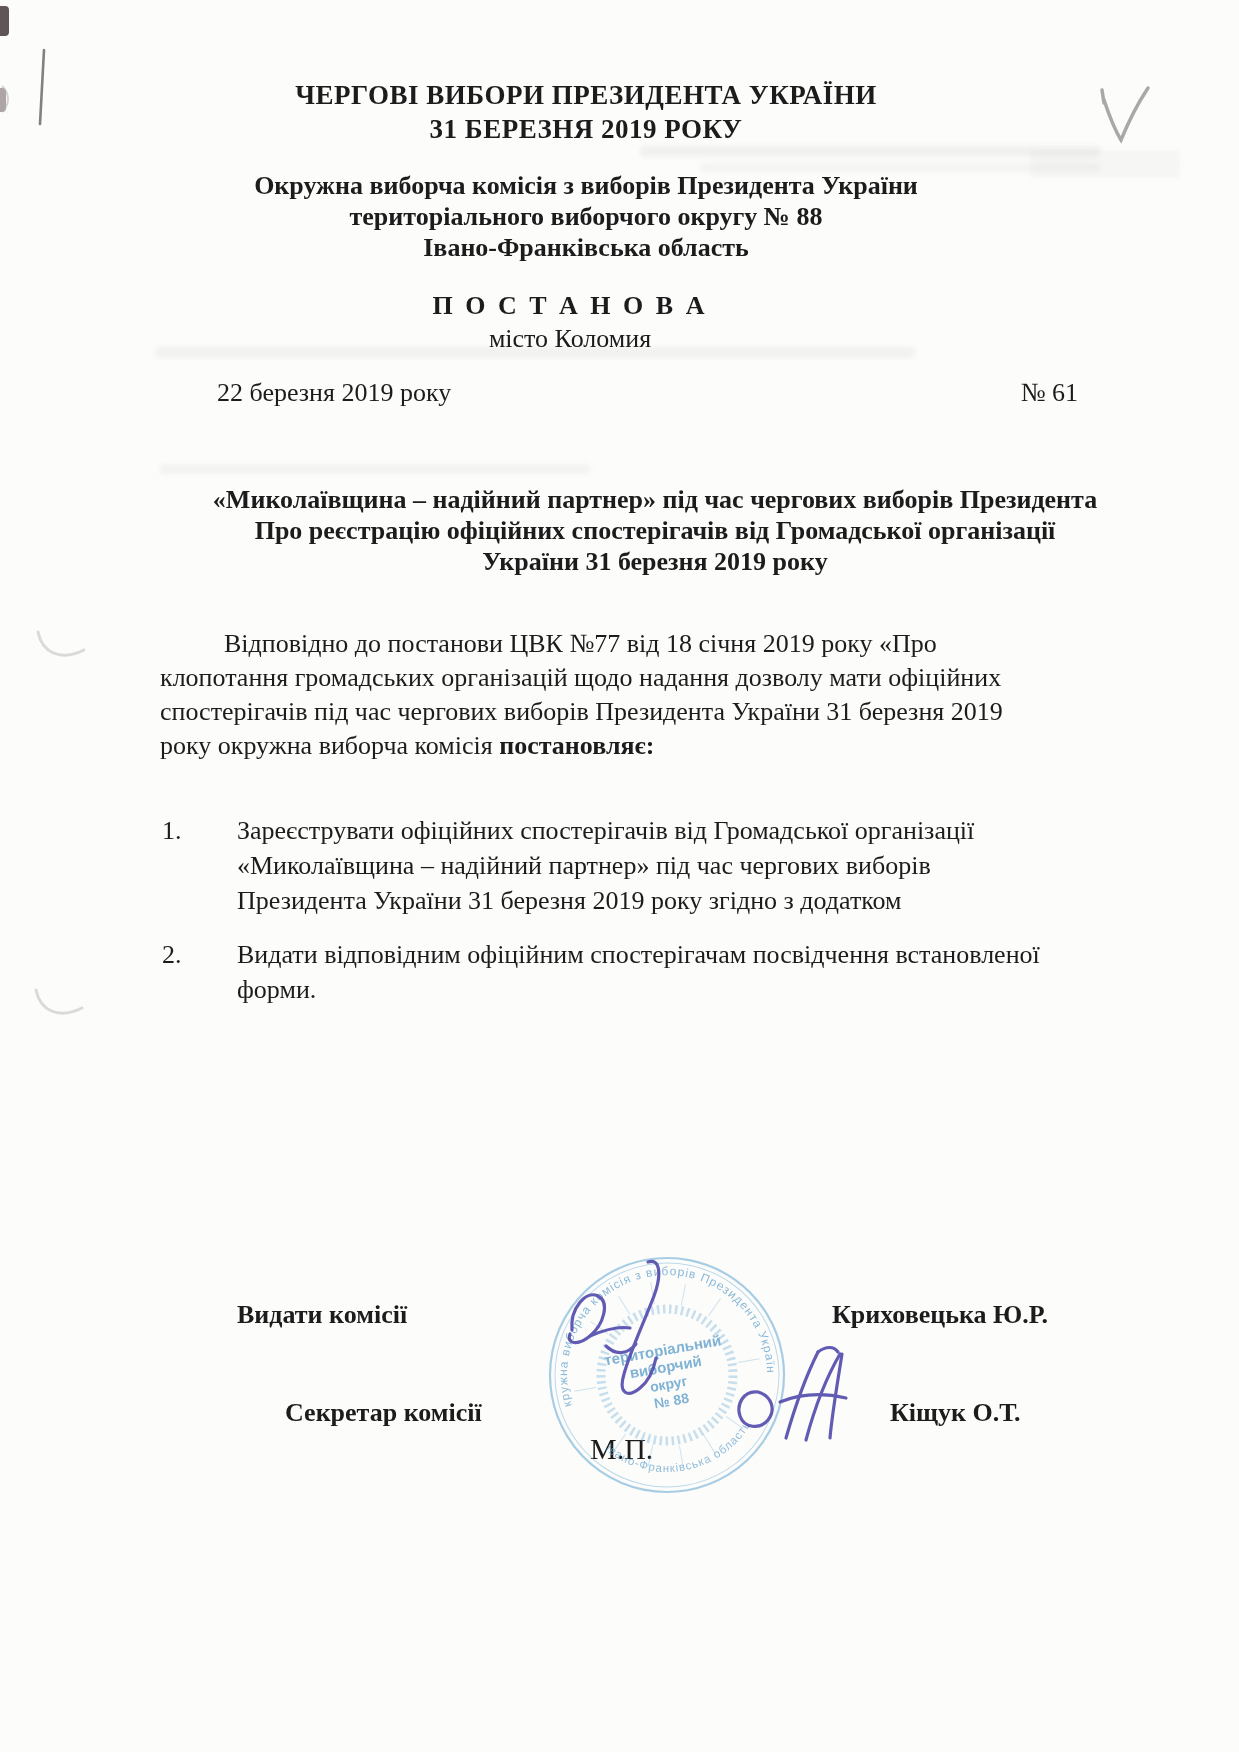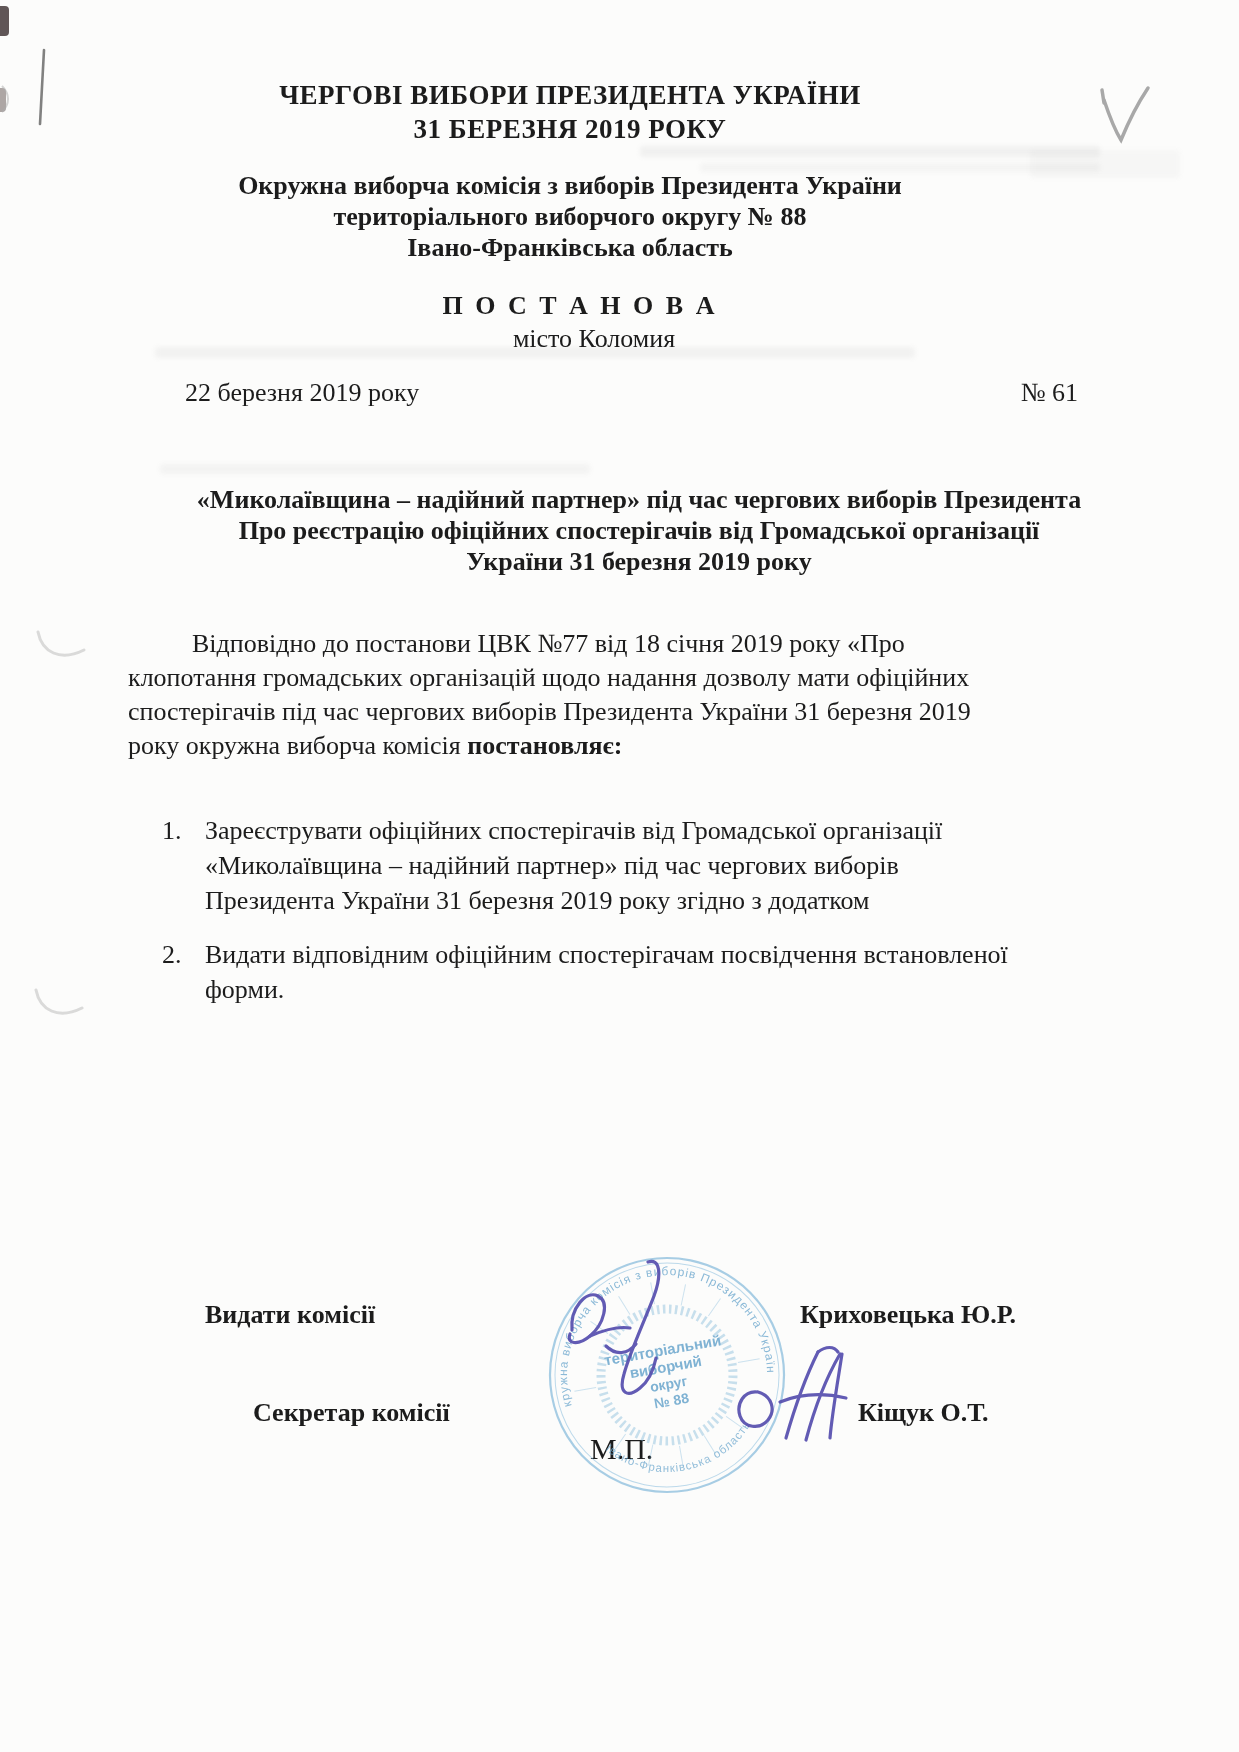--- a/index.html
+++ b/index.html
@@ -6,28 +6,28 @@
   .page{
     position:relative;
     width:1239px;height:1752px;
     background:#fcfcfb;
     overflow:hidden;
     font-family:"Liberation Serif","DejaVu Serif",serif;
     color:#1c1c1c;
   }
   .abs{position:absolute;}
   .b{font-weight:bold;}
-  .nowrap{white-space:nowrap;}
+  .nowrap{white-space:nowrap;margin-left:32px;}
 
   
   .top-block{left:0;width:1140px;text-align:center;}
   .election-header{top:78px;font-size:27px;font-weight:bold;line-height:34px;letter-spacing:.5px;}
   .commission-block{top:170px;font-size:26px;font-weight:bold;line-height:31px;}
-  .doc-type{top:291px;font-size:26px;font-weight:bold;letter-spacing:3px;padding-left:10px;}
-  .city-line{top:324px;font-size:26px;margin-left:24px;}
+  .doc-type{top:291px;font-size:26px;font-weight:bold;letter-spacing:3px;}
+  .city-line{top:324px;font-size:26px;}
 
   .date-line{top:378px;left:0;width:1239px;font-size:26px;}
   .date-left{position:absolute;left:185px;top:0;}
   .doc-number{position:absolute;right:161px;top:0;}
 
   .subject-title{top:484px;left:133px;width:1012px;text-align:center;
     font-size:26px;font-weight:bold;line-height:31px;}
 
   .intro{top:627px;left:128px;width:970px;font-size:26px;line-height:34px;}
   .intro .indent{padding-left:64px;}

